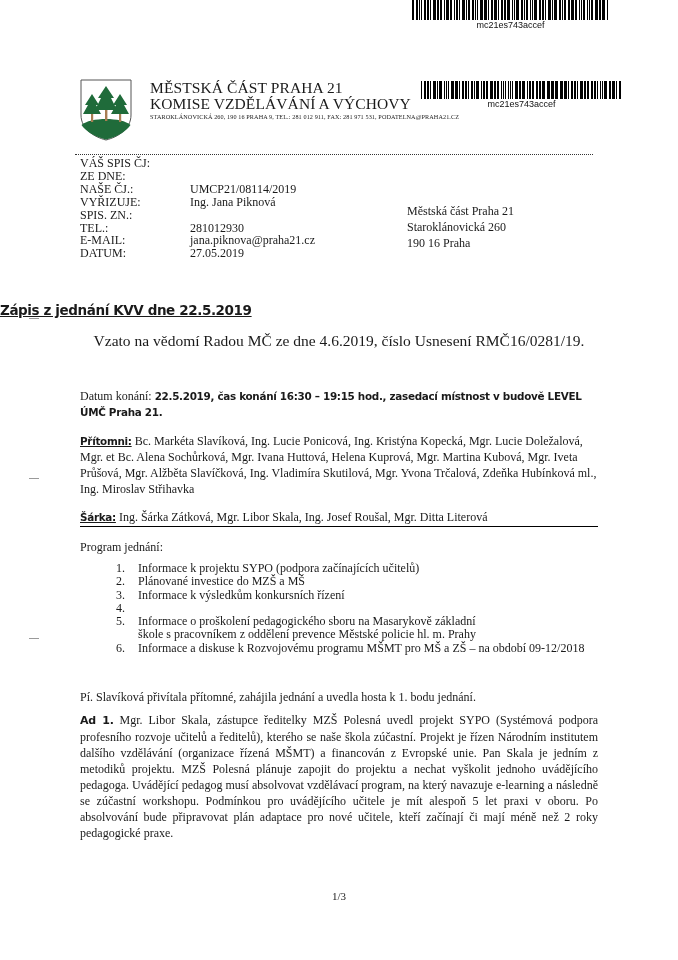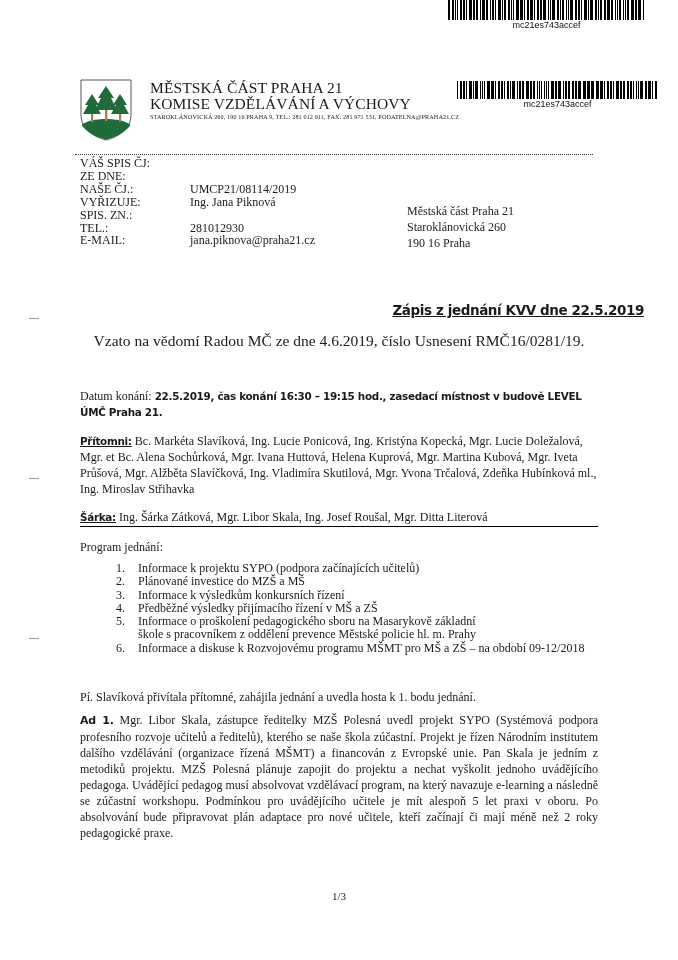--- a/index.html
+++ b/index.html
@@ -1,18 +1,18 @@
 <!DOCTYPE html>
 <html><head>
   <meta charset="utf-8">
   <style>
     html, body { margin: 0; padding: 0; background: #ffffff; }
     body { width: 678px; height: 960px; position: relative; overflow: hidden; color: #1a1a1a; font-family: "Liberation Serif", serif; }
 
-    .barcode { position: absolute; display: flex; flex-direction: column; align-items: center; margin-left: 36px; }
+    .barcode { position: absolute; display: flex; flex-direction: column; align-items: center; }
     .barcode .bars { height: 18px; display: flex; align-items: stretch; }
     .barcode .bars span { display: block; background: #000; margin-right: 1px; }
     .barcode .code { font-family: "Liberation Sans", sans-serif; font-size: 9px; line-height: 10px; color: #111; }
     #barcode-top { left: 412px; top: 0px; }
     #barcode-top .bars { height: 20px; }
     #barcode-header { left: 421px; top: 81px; }
 
     .logo { position: absolute; left: 80px; top: 79px; width: 52px; height: 62px; }
 
     .org { position: absolute; left: 150px; top: 80px; }
@@ -23,21 +23,21 @@
 
     .meta { position: absolute; left: 80px; top: 157px; font-size: 12px; line-height: 12.9px; }
     .meta .row { display: flex; }
     .meta .k { width: 110px; }
     .meta .v { }
 
     .recipient { position: absolute; left: 407px; top: 203px; font-size: 12px; line-height: 16px; }
 
     .margin-mark { position: absolute; left: 29px; width: 10px; height: 1px; background: #9a9a9a; }
 
-    .title { position: absolute; left: 0; width: 644px; top: 302px; text-align: right; font-family: "DejaVu Sans", sans-serif; font-weight: bold; font-size: 13.5px; letter-spacing: -0.4px; text-decoration: underline; }
+    .title { position: absolute; left: 0; width: 644px; top: 302px; text-align: left; font-family: "DejaVu Sans", sans-serif; font-weight: bold; font-size: 13.5px; letter-spacing: -0.4px; text-decoration: underline; }
     .subtitle { position: absolute; left: 0; width: 678px; top: 332px; text-align: center; font-size: 15.5px; }
 
     .para { position: absolute; left: 80px; width: 518px; font-size: 12px; line-height: 16px; }
     .sans-b { font-family: "DejaVu Sans", sans-serif; font-weight: bold; font-size: 10.4px; letter-spacing: -0.3px; }
     .sans-bu { font-family: "DejaVu Sans", sans-serif; font-weight: bold; font-size: 10.4px; letter-spacing: -0.3px; text-decoration: underline; }
     .justify { text-align: justify; }
 
     .hr { position: absolute; left: 80px; width: 518px; height: 1px; background: #000; top: 526px; }
 
     .program { position: absolute; left: 116px; top: 562px; font-size: 12px; line-height: 13.3px; width: 480px; }
@@ -226,20 +226,24 @@
       <span class="v"></span>
     </div>
   <div class="row">
       <span class="k">TEL.:</span>
       <span class="v">281012930</span>
     </div>
   <div class="row">
       <span class="k">E-MAIL:</span>
       <span class="v">jana.piknova@praha21.cz</span>
     </div>
+  <div class="row">
+      <span class="k">DATUM:</span>
+      <span class="v">27.05.2019</span>
+    </div>
 </div>
 
 <div class="recipient">
   <div>Městská část Praha 21</div>
   <div>Staroklánovická 260</div>
   <div>190 16  Praha</div>
 </div>
 
 <div class="margin-mark" style="top:318px"></div>
 <div class="margin-mark" style="top:478px"></div>
@@ -264,21 +268,20 @@
   <div class="item">
       <span class="num">2.</span>
       <span>Plánované investice do MZŠ a MŠ</span>
     </div>
   <div class="item">
       <span class="num">3.</span>
       <span>Informace k výsledkům konkursních řízení</span>
     </div>
   <div class="item">
       <span class="num">4.</span>
-      <span>Předběžné výsledky přijímacího řízení v MŠ a ZŠ</span>
     </div>
   <div class="item">
       <span class="num">5.</span>
       <span style="width:340px">Informace o proškolení pedagogického sboru na Masarykově základní škole s pracovníkem z oddělení prevence Městské policie hl. m. Prahy</span>
     </div>
   <div class="item">
       <span class="num">6.</span>
       <span style="width:460px">Informace a diskuse k Rozvojovému programu MŠMT pro MŠ a ZŠ – na období 09-12/2018</span>
     </div>
 </div>

